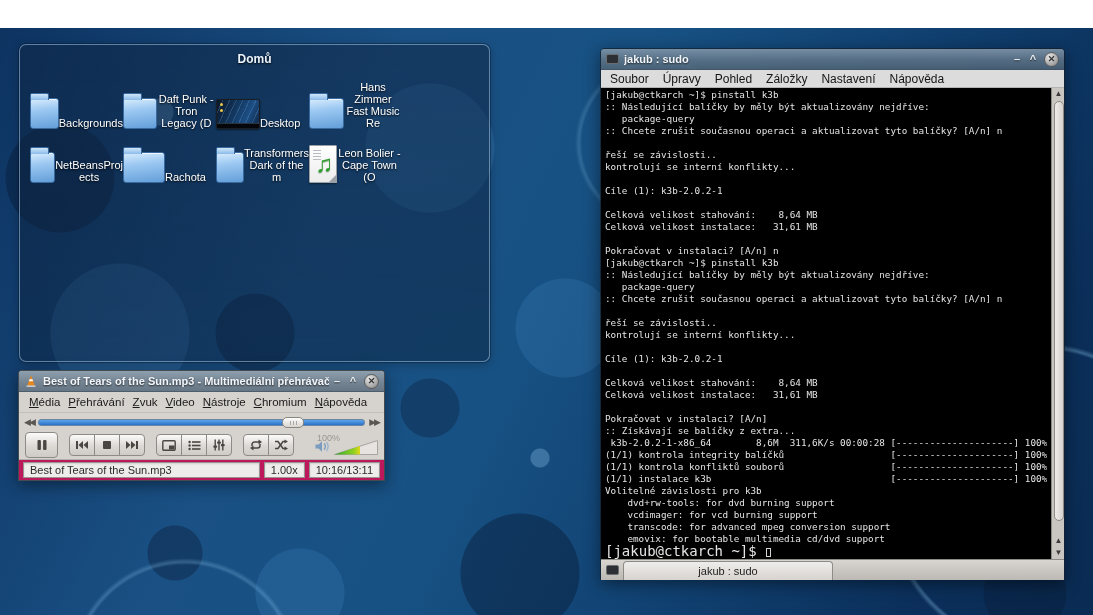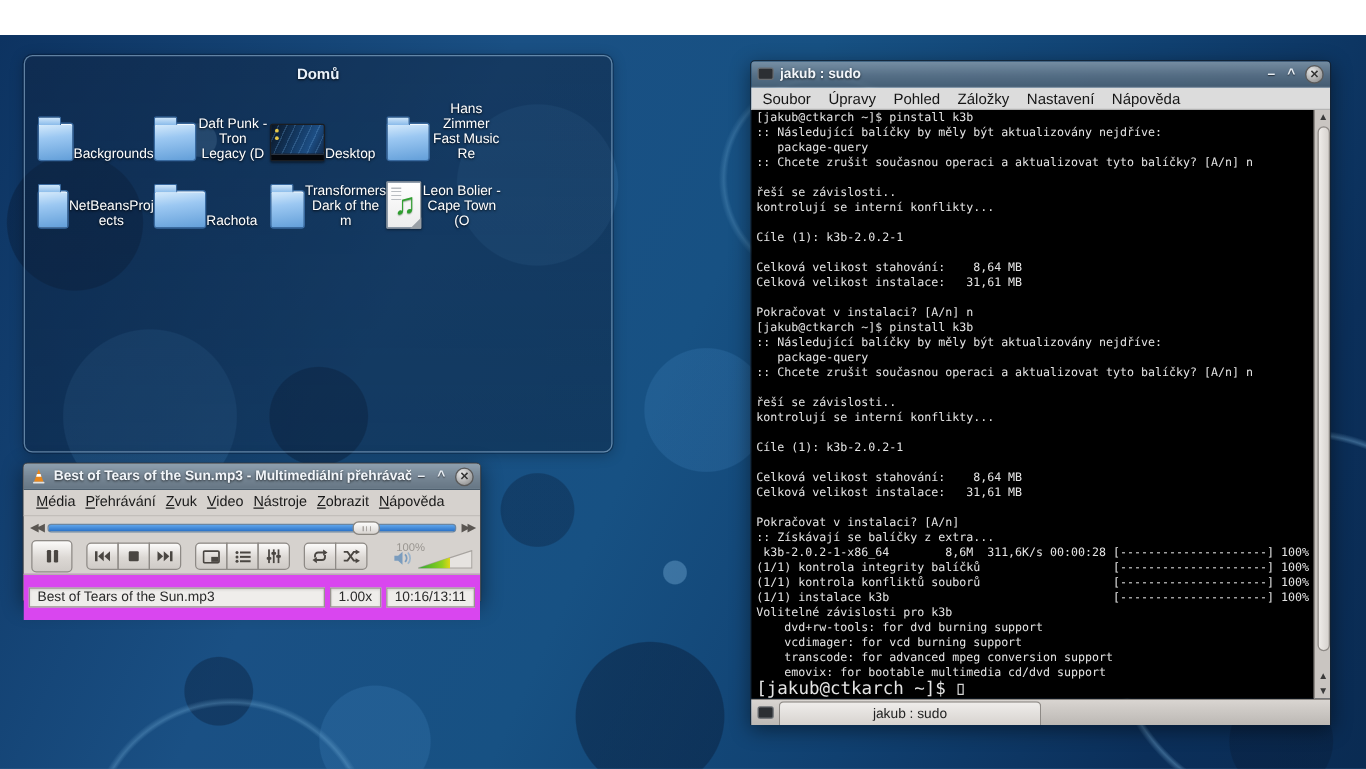--- a/index.html
+++ b/index.html
@@ -136,21 +136,21 @@
   .vbtn svg { display:block; }
   .btn-pause { width:33px; height:26px; border-radius:4px; }
   .group { display:flex; margin-left:11px; }
   .group .vbtn { width:26px; }
   .group .vbtn:first-child { border-radius:4px 0 0 4px; }
   .group .vbtn + .vbtn { margin-left:-1px; }
   .group .vbtn:last-child { border-radius:0 4px 4px 0; }
   .group .vbtn:only-child { border-radius:4px; }
   .vol-cluster { margin-left:auto; display:flex; align-items:flex-end; gap:3px; position:relative; height:26px; }
   .vol-label { position:absolute; top:1px; right:38px; font-size:9px; color:#9a9691; }
-  .vlc-status { height:37px; background:#d946ef; border-top:1px solid #b4b0ac;
+  .vlc-status { height:21px; background:#be185d; border-top:1px solid #b4b0ac;
     display:flex; align-items:center; gap:4px; padding:0 4px; }
   .sbox { height:16px; display:flex; align-items:center; padding:0 6px; font-size:11px; color:#2a2a2a;
     background:#efedeb; border:1px solid #98948f; box-shadow:inset 0 1px 2px rgba(0,0,0,0.12); }
   .sbox.file { flex:1; }
 
   
   .taskbar { position:absolute; left:0; bottom:0; width:1093px; height:23px;
     background:linear-gradient(rgba(148,162,173,0.95) 0%, rgba(100,116,130,0.92) 45%,
       rgba(42,56,68,0.95) 50%, rgba(24,34,44,0.97) 100%);
     border-top:1px solid rgba(190,205,215,0.5);
@@ -314,21 +314,21 @@
       <span class="tb-btn">–</span>
       <span class="tb-btn">^</span>
       <span class="tb-close">✕</span>
     </div>
     <div class="vlc-menubar">
       <span class="mi">Média</span>
       <span class="mi">Přehrávání</span>
       <span class="mi">Zvuk</span>
       <span class="mi">Video</span>
       <span class="mi">Nástroje</span>
-      <span class="mi">Zobrazit</span>
+      <span class="mi">Chromium</span>
       <span class="mi">Nápověda</span>
     </div>
     <div class="vlc-seekrow">
       <span class="seek-arrow">◀◀</span>
       <div class="seek-track">
         <div class="seek-handle"></div>
       </div>
       <span class="seek-arrow">▶▶</span>
     </div>
     <div class="vlc-controls">

